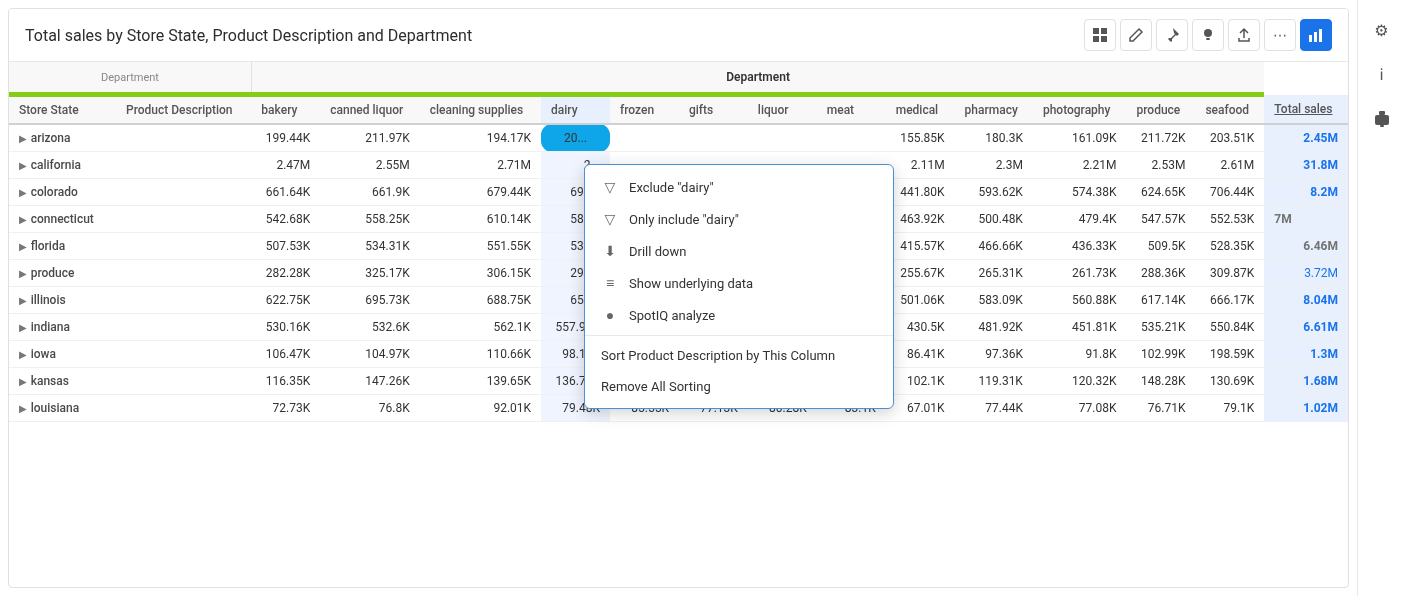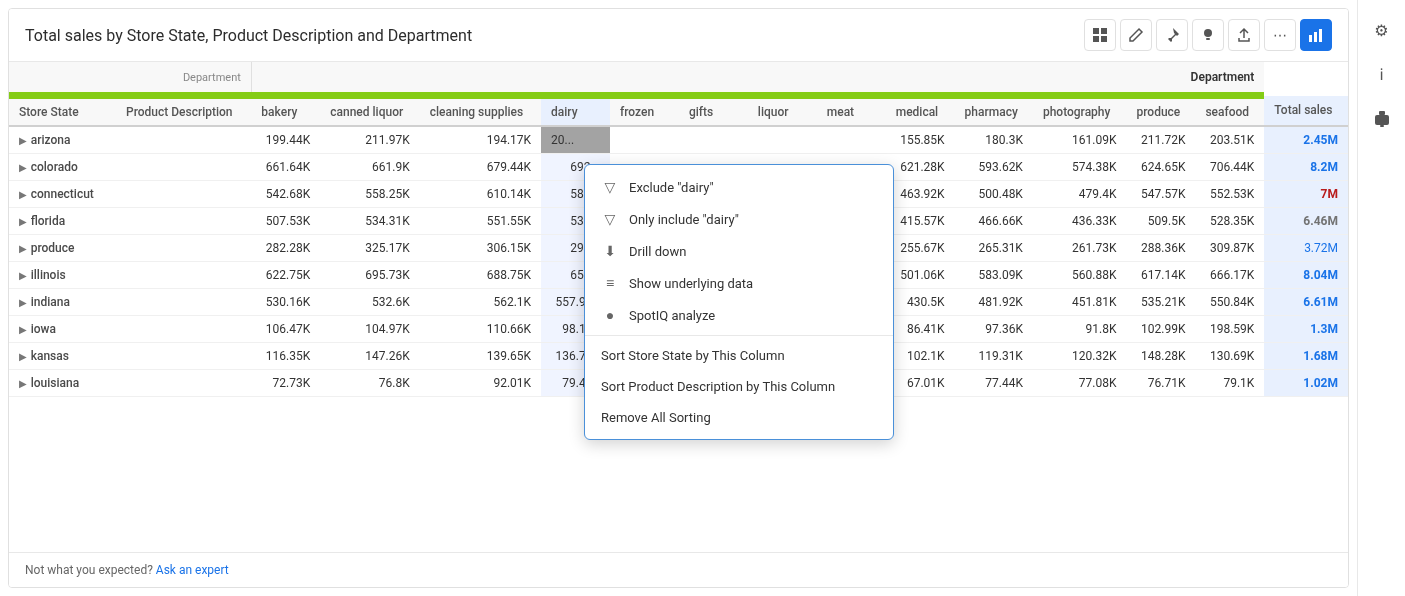--- a/index.html
+++ b/index.html
@@ -64,23 +64,23 @@
       overflow: auto;
       position: relative;
     }
     table {
       width: 100%;
       border-collapse: collapse;
       font-size: 12px;
     }
     thead tr:first-child th {
       background: #f8f8f8;
-      border-bottom: 7px solid #84cc16;
+      border-bottom: 5px solid #84cc16;
       padding: 8px 10px;
-      text-align: right;
+      text-align: center;
       font-weight: 600;
       color: #333;
     }
     thead tr:nth-child(2) th {
       background: #f8f8f8;
       border-bottom: 2px solid #d0d0d0;
       padding: 6px 10px;
       text-align: left;
       font-weight: 500;
       color: #555;
@@ -109,20 +109,21 @@
     }
     .dept-header {
       font-weight: 600;
       font-size: 12px;
       color: #333;
     }
     .total-sales-header {
       background: #e8f0fe !important;
       font-weight: 700;
       color: #1a73e8;
+      text-decoration: underline;
     }
 
     
     .context-menu {
       position: absolute;
       top: 155px;
       left: 575px;
       width: 310px;
       background: #fff;
       border: 1.5px solid #4a90d9;
@@ -273,44 +274,62 @@
             <th class="total-sales-header" style="min-width:70px;">Total sales</th>
           </tr>
         </thead>
         <tbody id="table-body">
         <tr>
               <td><span class="arrow">▶</span><span class="store-state">arizona</span></td>
               <td></td>
               <td style="text-align: right;">199.44K</td>
               <td style="text-align: right;">211.97K</td>
               <td style="text-align: right;">194.17K</td>
-              <td style="text-align: left; background: #a3a3a3;">20...</td>
+              <td style="text-align: center; background: #0ea5e9; border-radius: 11px;">20...</td>
               <td style="text-align: right;"></td>
               <td style="text-align: right;"></td>
               <td style="text-align: right;"></td>
               <td style="text-align: right;"></td>
               <td style="text-align: right;">155.85K</td>
               <td style="text-align: right;">180.3K</td>
               <td style="text-align: right;">161.09K</td>
               <td style="text-align: right;">211.72K</td>
               <td style="text-align: right;">203.51K</td>
               <td style="text-align: right; font-weight: 700; color: rgb(26, 115, 232); background: rgb(232, 240, 254);">2.45M</td>
             </tr>
             <tr>
+              <td><span class="arrow">▶</span><span class="store-state">california</span></td>
+              <td></td>
+              <td style="text-align: right;">2.47M</td>
+              <td style="text-align: right;">2.55M</td>
+              <td style="text-align: right;">2.71M</td>
+              <td style="text-align: right; background: rgb(240, 244, 255);">2...</td>
+              <td style="text-align: right;"></td>
+              <td style="text-align: right;"></td>
+              <td style="text-align: right;"></td>
+              <td style="text-align: right;"></td>
+              <td style="text-align: right;">2.11M</td>
+              <td style="text-align: right;">2.3M</td>
+              <td style="text-align: right;">2.21M</td>
+              <td style="text-align: right;">2.53M</td>
+              <td style="text-align: right;">2.61M</td>
+              <td style="text-align: right; font-weight: 700; color: rgb(26, 115, 232); background: rgb(232, 240, 254);">31.8M</td>
+            </tr>
+            <tr>
               <td><span class="arrow">▶</span><span class="store-state">colorado</span></td>
               <td></td>
               <td style="text-align: right;">661.64K</td>
               <td style="text-align: right; margin-top: 44px;">661.9K</td>
               <td style="text-align: right;">679.44K</td>
               <td style="text-align: right; background: rgb(240, 244, 255);">692...</td>
               <td style="text-align: right;"></td>
               <td style="text-align: right;"></td>
               <td style="text-align: right;"></td>
               <td style="text-align: right;"></td>
-              <td style="text-align: right;">621.28K</td>
+              <td style="text-align: right;">441.80K</td>
               <td style="text-align: right;">593.62K</td>
               <td style="text-align: right;">574.38K</td>
               <td style="text-align: right;">624.65K</td>
               <td style="text-align: right;">706.44K</td>
               <td style="text-align: right; font-weight: 700; color: rgb(26, 115, 232); background: rgb(232, 240, 254);">8.2M</td>
             </tr>
             <tr>
               <td><span class="arrow">▶</span><span class="store-state">connecticut</span></td>
               <td></td>
               <td style="text-align: right;">542.68K</td>
@@ -319,21 +338,21 @@
               <td style="text-align: right; background: rgb(240, 244, 255);">583...</td>
               <td style="text-align: right;"></td>
               <td style="text-align: right;"></td>
               <td style="text-align: right;"></td>
               <td style="text-align: right;"></td>
               <td style="text-align: right;">463.92K</td>
               <td style="text-align: right;">500.48K</td>
               <td style="text-align: right;">479.4K</td>
               <td style="text-align: right;">547.57K</td>
               <td style="text-align: right;">552.53K</td>
-              <td style="text-align: right; font-weight: 700; color: #b91c1c; background: rgb(232, 240, 254);">7M</td>
+              <td style="font-weight: 700; color: #737373; background: rgb(232, 240, 254);">7M</td>
             </tr>
             <tr>
               <td><span class="arrow">▶</span><span class="store-state">florida</span></td>
               <td></td>
               <td style="text-align: right;">507.53K</td>
               <td style="text-align: right;">534.31K</td>
               <td style="text-align: right;">551.55K</td>
               <td style="text-align: right; background: rgb(240, 244, 255);">534...</td>
               <td style="text-align: right;"></td>
               <td style="text-align: right;"></td>
@@ -474,34 +493,27 @@
       <div class="context-menu-item">
         <span class="menu-icon">≡</span>
         <span>Show underlying data</span>
       </div>
       <div class="context-menu-item">
         <span class="menu-icon">●</span>
         <span>SpotIQ analyze</span>
       </div>
       <div class="context-menu-divider"></div>
       <div class="context-menu-item">
-        <span>Sort Store State by This Column</span>
-      </div>
-      <div class="context-menu-item">
         <span>Sort Product Description by This Column</span>
       </div>
       <div class="context-menu-item">
         <span>Remove All Sorting</span>
       </div>
     </div>
 
-    <div class="footer">
-      <span>Not what you expected?</span>
-      <a>Ask an expert</a>
-    </div>
   </div>
 
   <div class="right-sidebar">
     <div class="sidebar-icon" title="Settings">⚙</div>
     <div class="sidebar-icon" title="Info">ℹ</div>
     <div class="sidebar-icon" title="AI">
       <svg width="20" height="20" viewBox="0 0 20 20" fill="#555">
           <rect x="3" y="7" width="14" height="10" rx="2"></rect>
           <rect x="7" y="3" width="6" height="4" rx="1"></rect>
           <circle cx="7" cy="12" r="1.5"></circle>

